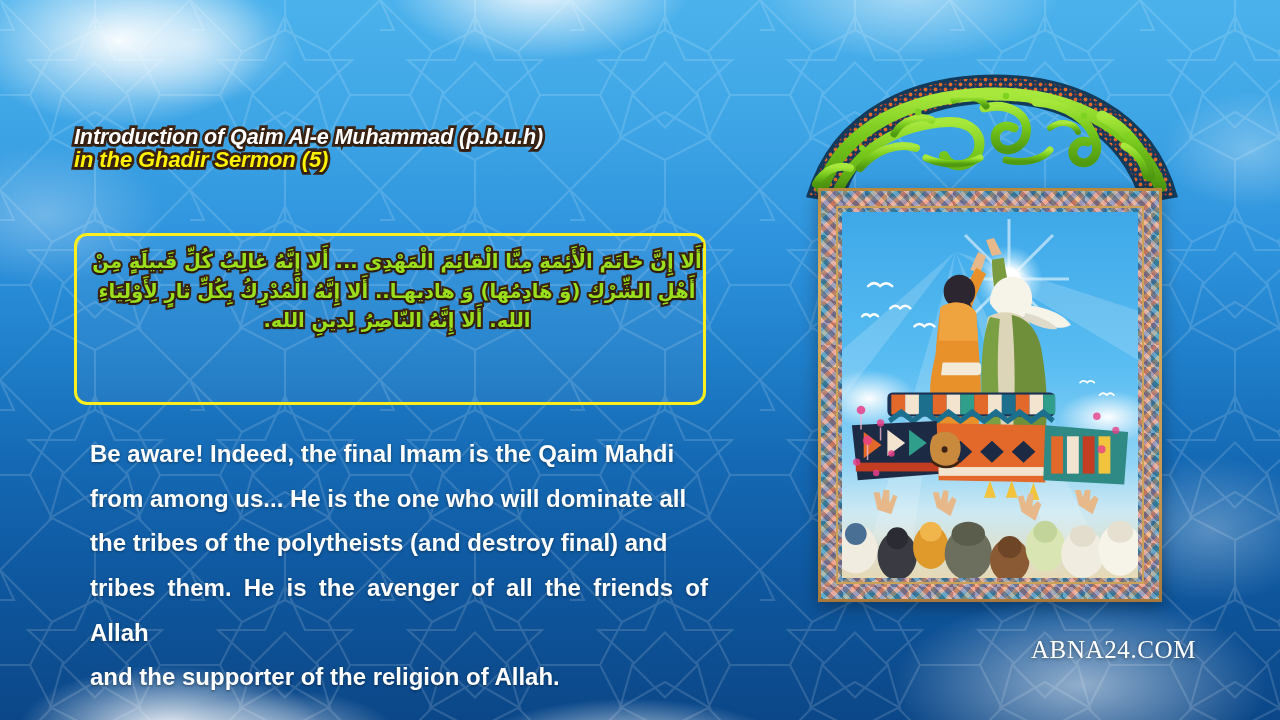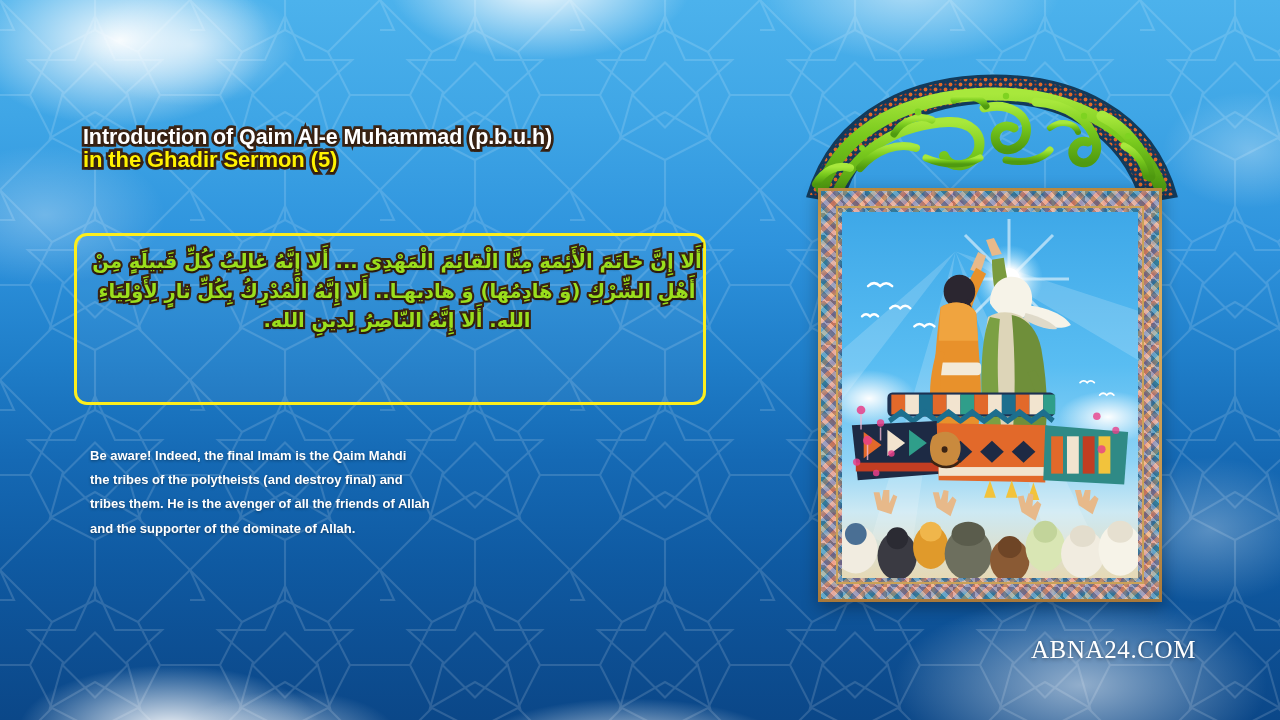--- a/index.html
+++ b/index.html
@@ -37,22 +37,23 @@
   
   #geo {
     position: absolute; inset: 0;
     opacity: 0.26;
     pointer-events: none;
   }
 
   
   #headline {
     position: absolute;
-    left: 83px; top: 127px;
+    left: 74px; top: 127px;
     width: 660px;
+    font-style: italic;
   }
   .hl-line {
     font-size: 21.5px;
     font-weight: 700;
     letter-spacing: -0.1px;
     line-height: 1.0;
     white-space: nowrap;
     -webkit-text-stroke: 5.4px #3b2414;
     paint-order: stroke fill;
     text-shadow: 0 2px 2px rgba(0,0,0,0.30);
@@ -79,24 +80,24 @@
     font-size: 19.5px;
     line-height: 1.52;
     -webkit-text-stroke: 4.2px #3b2414;
     paint-order: stroke fill;
     text-shadow: 0 2px 2px rgba(0,0,0,0.35);
   }
 
   
   #translation {
     position: absolute;
-    left: 90px; top: 444px;
+    left: 90px; top: 432px;
     width: 618px;
     color: #ffffff;
-    font-size: 13px;
+    font-size: 24px;
     font-weight: 600;
     line-height: 1.86;
     text-align: justify;
     text-shadow: 0 1px 3px rgba(0,0,0,0.42);
   }
   #translation .last { text-align: left; }
 
   
   #watermark {
     position: absolute;
@@ -213,23 +214,24 @@
     <div class="hl-line l1">Introduction of Qaim Al-e Muhammad (p.b.u.h)</div>
     <div class="hl-line l2">in the Ghadir Sermon (5)</div>
   </div>
 
   <div id="quote-box">
     <div id="quote-text">أَلا إِنَّ خاتَمَ الْأَئِمَةِ مِنَّا الْقائِمَ الْمَهْدِى ... أَلا إِنَّهُ غالِبُ كُلِّ قَبيلَةٍ مِنْ أَهْلِ الشِّرْكِ (وَ هَادِمُهَا) وَ هاديهـا.. أَلا إِنَّهُ الْمُدْرِكُ بِكُلِّ ثارٍ لِأَوْلِيَاءِ الله. أَلا إِنَّهُ النّاصِرُ لِدينِ الله.</div>
   </div>
 
   <div id="translation">
     <div>Be aware! Indeed, the final Imam is the Qaim Mahdi</div>
+    <div>from among us... He is the one who will dominate all</div>
     <div>the tribes of the polytheists (and destroy final) and</div>
     <div>tribes them. He is the avenger of all the friends of Allah</div>
-    <div class="last">and the supporter of the dominate of Allah.</div>
+    <div class="last">and the supporter of the religion of Allah.</div>
   </div>
 
   <div id="watermark">ABNA24.COM</div>
 
   <svg id="calligraphy" viewBox="0 0 386 136">
     <defs>
       <linearGradient id="calgrad" x1="0" y1="0" x2="0" y2="1">
         <stop offset="0%" stop-color="#a8e83c"></stop>
         <stop offset="45%" stop-color="#78c91d"></stop>
         <stop offset="100%" stop-color="#4f9a10"></stop>

